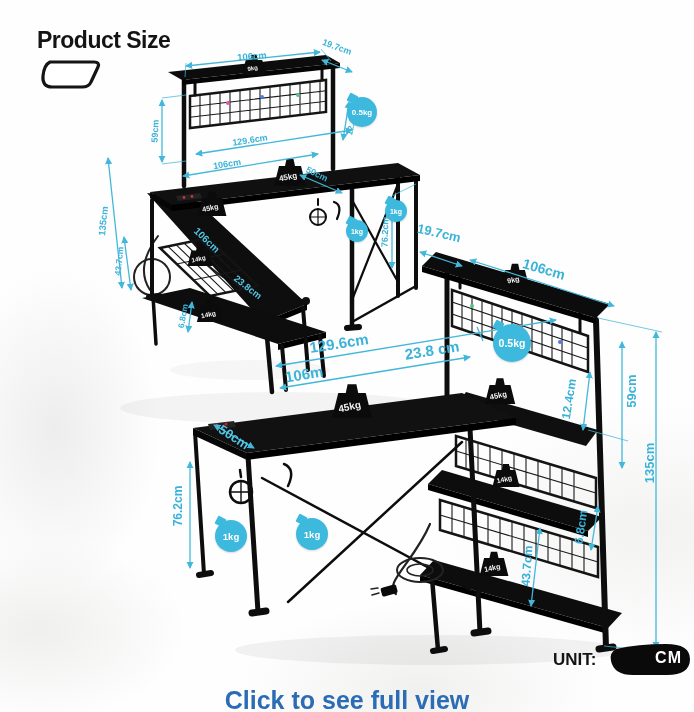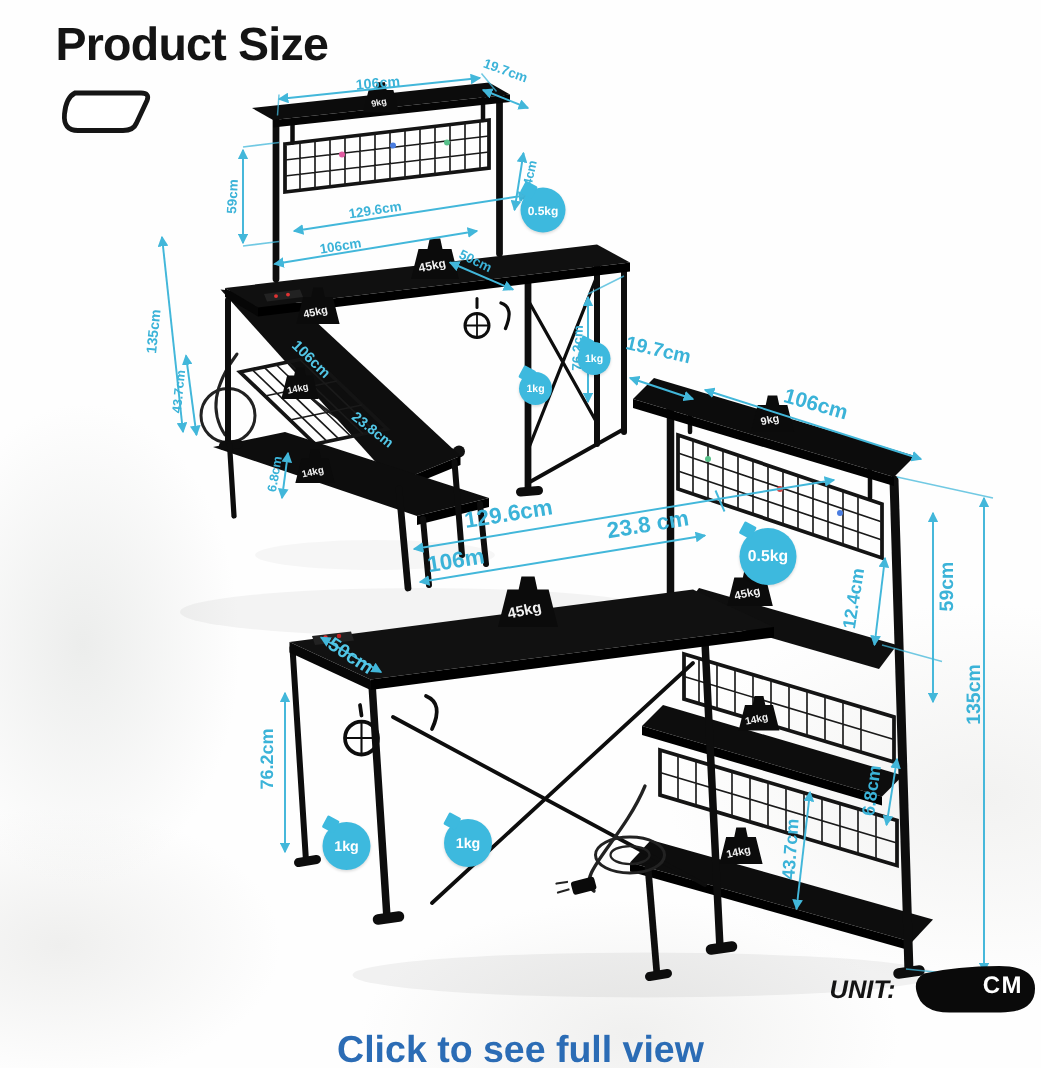--- a/index.html
+++ b/index.html
@@ -7,39 +7,39 @@
     position:relative;width:694px;height:712px;overflow:hidden;
     font-family:"Liberation Sans",sans-serif;
     background:
       radial-gradient(150px 230px at 55px 430px,#ecedec 0%,rgba(236,237,236,0) 70%),
       radial-gradient(210px 130px at 40px 630px,#efefee 0%,rgba(239,239,238,0) 70%),
       radial-gradient(280px 170px at 655px 530px,#f2f2f1 0%,rgba(242,242,241,0) 75%),
       radial-gradient(240px 120px at 420px 690px,#f0f0ef 0%,rgba(240,240,239,0) 75%),
       #fefefe;
   }
   .title{
-    position:absolute;left:37px;top:12px;
-    font-size:31px;font-weight:800;letter-spacing:-0.5px;color:#141414;
+    position:absolute;left:37px;top:27px;
+    font-size:23px;font-weight:800;letter-spacing:-0.5px;color:#141414;
   }
   #art{position:absolute;left:0;top:0;z-index:1;}
   .dl{
     position:absolute;z-index:3;color:#3bb3d8;font-weight:700;white-space:nowrap;
     transform:translate(-50%,-50%) rotate(var(--r,0deg));
   }
   .dl.bright{color:#52c6e6;}
   .badge{
     position:absolute;z-index:4;background:#3db9de;color:#fff;border-radius:50%;
     display:flex;align-items:center;justify-content:center;font-weight:700;
-    transform:translate(-50%,-50%);box-shadow:0 1px 2px rgba(0,0,0,.15);margin-top:28px;
+    transform:translate(-50%,-50%);box-shadow:0 1px 2px rgba(0,0,0,.15);
   }
   .badge::before{
     content:"";position:absolute;left:1px;top:-3px;width:9px;height:9px;
     background:#3db9de;border-radius:1px;transform:rotate(28deg);z-index:-1;
   }
-  .unit-label{position:absolute;left:553px;top:650px;z-index:5;font-size:17px;font-weight:600;color:#141414;font-style:italic;}
+  .unit-label{position:absolute;left:553px;top:650px;z-index:5;font-size:17px;font-weight:600;color:#141414;}
   .unit-value{
     position:absolute;left:630px;top:649px;width:52px;z-index:6;text-align:right;
     font-size:16px;font-weight:800;color:#ffffff;letter-spacing:1px;
   }
   .full-view-link{
     position:absolute;left:0;top:686px;width:694px;z-index:5;text-align:center;
     font-size:25px;font-weight:700;color:#2b6cb5;cursor:pointer;
   }
   
   .frame{fill:none;stroke:#141414;stroke-width:2.5;}

